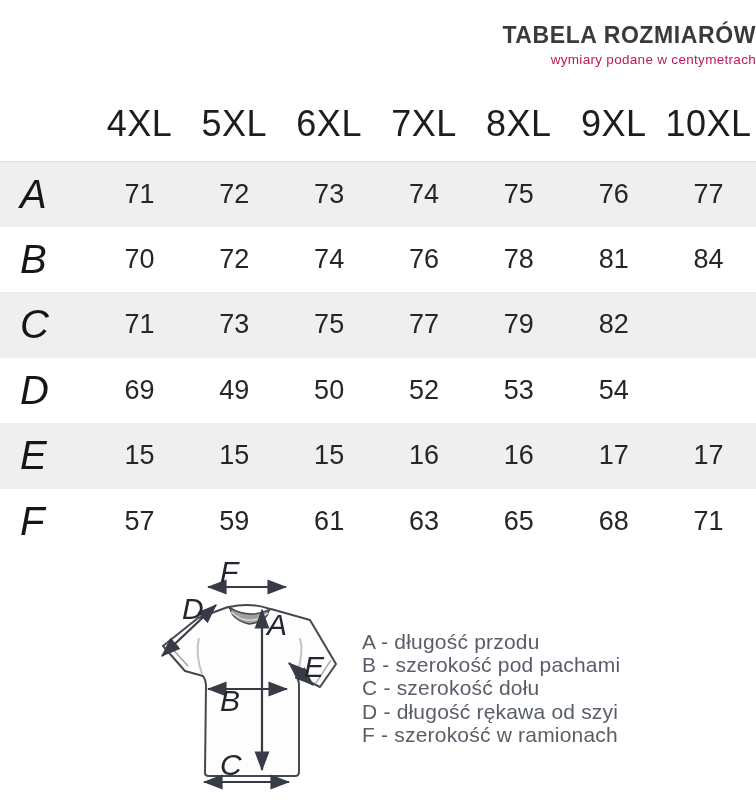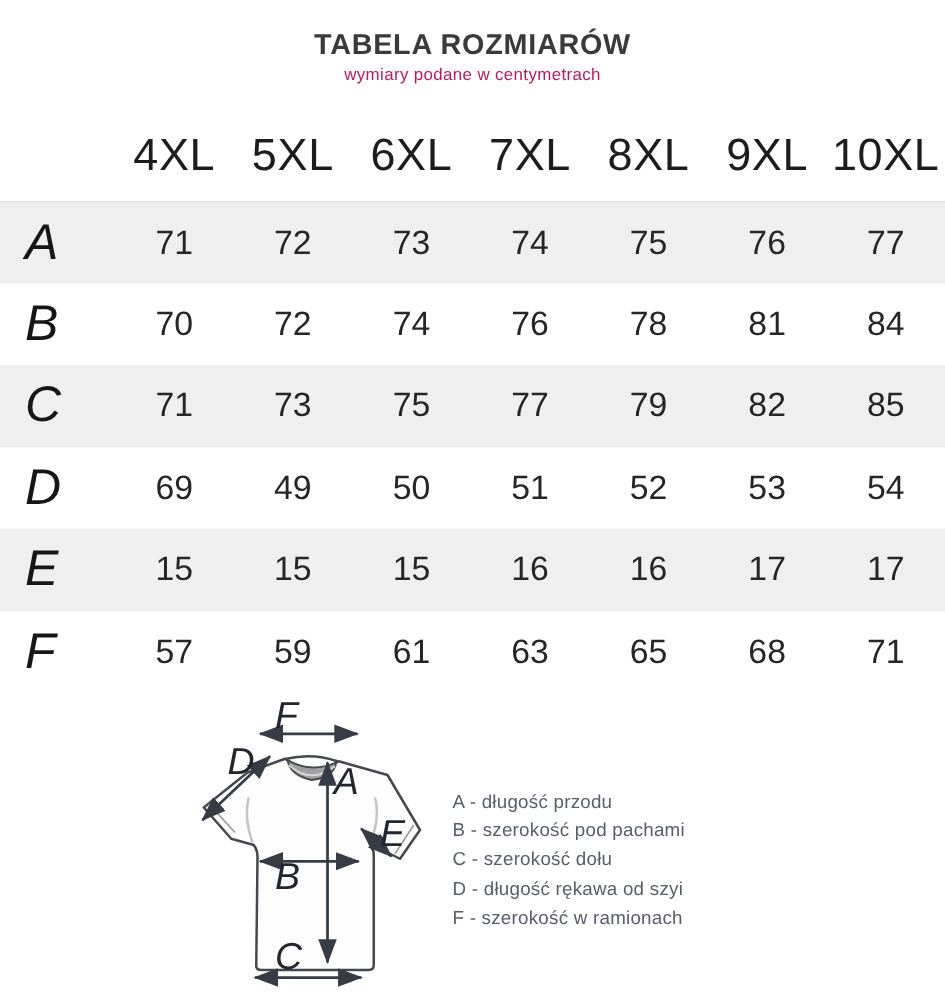--- a/index.html
+++ b/index.html
@@ -2,21 +2,21 @@
 <html><head>
 <meta charset="utf-8">
 <style>
   * { box-sizing: border-box; }
   html,body { margin:0; padding:0; }
   body {
     width:756px; height:800px; background:#ffffff;
     font-family:"Liberation Sans", sans-serif;
     color:#2a2a2a; overflow:hidden;
   }
-  .header { text-align:center; padding-top:22px; }
+  .header { text-align:right; padding-top:22px; }
   .title { font-size:23px; font-weight:bold; color:#3a3a3a; letter-spacing:.6px; }
   .subtitle { font-size:13.5px; color:#be185d; margin-top:3px; letter-spacing:.3px; }
 
   .grid-row {
     display:grid;
     grid-template-columns:92px repeat(7, 1fr);
     align-items:center;
   }
   .sizes-row { margin-top:28px; height:58px; }
   .size-cell {
@@ -35,21 +35,21 @@
   }
 
   .diagram-section { position:relative; height:255px; }
   .tshirt-svg { position:absolute; left:150px; top:0; }
   .tshirt-svg text {
     font-family:"Liberation Sans", sans-serif;
     font-style:italic; font-size:30px; fill:#23262e;
   }
   .legend {
     position:absolute; left:362px; top:76px;
-    font-size:15px; line-height:23.2px; color:#585d68; letter-spacing:.2px;
+    font-size:21px; line-height:23.2px; color:#585d68; letter-spacing:.2px;
   }
 </style>
 </head>
 <body>
 
 <div class="header">
   <div class="title">TABELA ROZMIARÓW</div>
   <div class="subtitle">wymiary podane w centymetrach</div>
 </div>
 
@@ -86,28 +86,26 @@
     <div class="val-cell">84</div>
   </div>
   <div class="grid-row t-row stripe">
     <div class="label-cell">C</div>
     <div class="val-cell">71</div>
     <div class="val-cell">73</div>
     <div class="val-cell">75</div>
     <div class="val-cell">77</div>
     <div class="val-cell">79</div>
     <div class="val-cell">82</div>
-    <div class="val-cell">85</div>
   </div>
   <div class="grid-row t-row">
     <div class="label-cell">D</div>
     <div class="val-cell">69</div>
     <div class="val-cell">49</div>
     <div class="val-cell">50</div>
-    <div class="val-cell">51</div>
     <div class="val-cell">52</div>
     <div class="val-cell">53</div>
     <div class="val-cell">54</div>
   </div>
   <div class="grid-row t-row stripe">
     <div class="label-cell">E</div>
     <div class="val-cell">15</div>
     <div class="val-cell">15</div>
     <div class="val-cell">15</div>
     <div class="val-cell">16</div>

